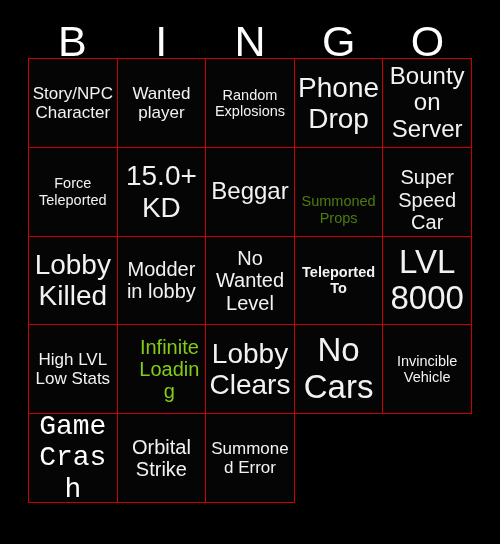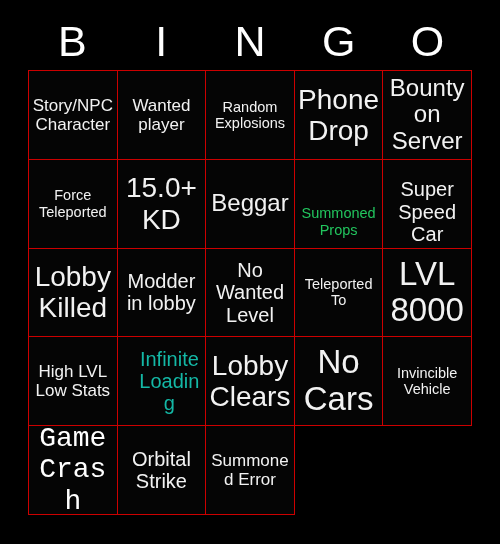--- a/index.html
+++ b/index.html
@@ -42,21 +42,21 @@
     font-weight: 400;
     line-height: 1;
     letter-spacing: 0px;
     user-select: none;
   }
 
   
   #bingo-grid {
     position: absolute;
     left: 28px;
-    top: 70px;
+    top: 58px;
     width: 444px;
     height: 445px;
     display: grid;
     grid-template-columns: repeat(5, 1fr);
     grid-template-rows: repeat(5, 1fr);
     border-top: 1px solid #cc0000;
     border-left: 1px solid #cc0000;
     box-sizing: border-box;
     background: #000000;
   }
@@ -123,45 +123,45 @@
       <div class="bingo-cell" style="border-right-color: rgb(204, 0, 0); border-bottom-color: rgb(204, 0, 0);">
         <div class="cell-text fs-xs" style="color: rgb(242, 242, 242);">Force Teleported</div>
       </div>
       <div class="bingo-cell" style="border-right-color: rgb(204, 0, 0); border-bottom-color: rgb(204, 0, 0);">
         <div class="cell-text fs-xl" style="color: rgb(242, 242, 242);">15.0+ KD</div>
       </div>
       <div class="bingo-cell" style="border-right-color: rgb(204, 0, 0); border-bottom-color: rgb(204, 0, 0);">
         <div class="cell-text fs-l" style="color: rgb(242, 242, 242);">Beggar</div>
       </div>
       <div class="bingo-cell" style="border-right-color: rgb(204, 0, 0); border-bottom-color: rgb(204, 0, 0);">
-        <div class="cell-text fs-xs" style="color: #22c55e; margin-top: 36px;">Summoned Props</div>
+        <div class="cell-text fs-xs" style="color: #4d7c0f; margin-top: 36px;">Summoned Props</div>
       </div>
       <div class="bingo-cell" style="border-right-color: rgb(204, 0, 0); border-bottom-color: rgb(204, 0, 0); align-items: flex-end;">
         <div class="cell-text fs-m" style="color: rgb(242, 242, 242);">Super Speed Car</div>
       </div>
       <div class="bingo-cell" style="border-right-color: rgb(204, 0, 0); border-bottom-color: rgb(204, 0, 0);">
         <div class="cell-text fs-xl" style="color: rgb(242, 242, 242);">Lobby Killed</div>
       </div>
       <div class="bingo-cell" style="border-right-color: rgb(204, 0, 0); border-bottom-color: rgb(204, 0, 0);">
         <div class="cell-text fs-m" style="color: rgb(242, 242, 242);">Modder in lobby</div>
       </div>
       <div class="bingo-cell" style="border-right-color: rgb(204, 0, 0); border-bottom-color: rgb(204, 0, 0);">
         <div class="cell-text fs-m" style="color: rgb(242, 242, 242);">No Wanted Level</div>
       </div>
       <div class="bingo-cell" style="border-right-color: rgb(204, 0, 0); border-bottom-color: rgb(204, 0, 0);">
-        <div class="cell-text fs-xs" style="color: rgb(242, 242, 242);">Teleported To</div>
+        <div class="cell-text fs-xs" style="color: rgb(242, 242, 242); font-weight: bold;">Teleported To</div>
       </div>
       <div class="bingo-cell" style="border-right-color: rgb(204, 0, 0); border-bottom-color: rgb(204, 0, 0);">
         <div class="cell-text fs-xxl" style="color: rgb(242, 242, 242);">LVL 8000</div>
       </div>
       <div class="bingo-cell" style="border-right-color: rgb(204, 0, 0); border-bottom-color: rgb(204, 0, 0);">
         <div class="cell-text fs-s" style="color: rgb(242, 242, 242);">High LVL Low Stats</div>
       </div>
       <div class="bingo-cell" style="border-right-color: rgb(204, 0, 0); border-bottom-color: rgb(204, 0, 0);">
-        <div class="cell-text fs-m" style="color: #14b8a6; margin-left: 16px;">Infinite Loading</div>
+        <div class="cell-text fs-m" style="color: #84cc16; margin-left: 16px;">Infinite Loading</div>
       </div>
       <div class="bingo-cell" style="border-right-color: rgb(204, 0, 0); border-bottom-color: rgb(204, 0, 0);">
         <div class="cell-text fs-xl" style="color: rgb(242, 242, 242);">Lobby Clears</div>
       </div>
       <div class="bingo-cell" style="border-right-color: rgb(204, 0, 0); border-bottom-color: rgb(204, 0, 0);">
         <div class="cell-text fs-xxl" style="color: rgb(242, 242, 242);">No Cars</div>
       </div>
       <div class="bingo-cell" style="border-right-color: rgb(204, 0, 0); border-bottom-color: rgb(204, 0, 0);">
         <div class="cell-text fs-xs" style="color: rgb(242, 242, 242);">Invincible Vehicle</div>
       </div>

